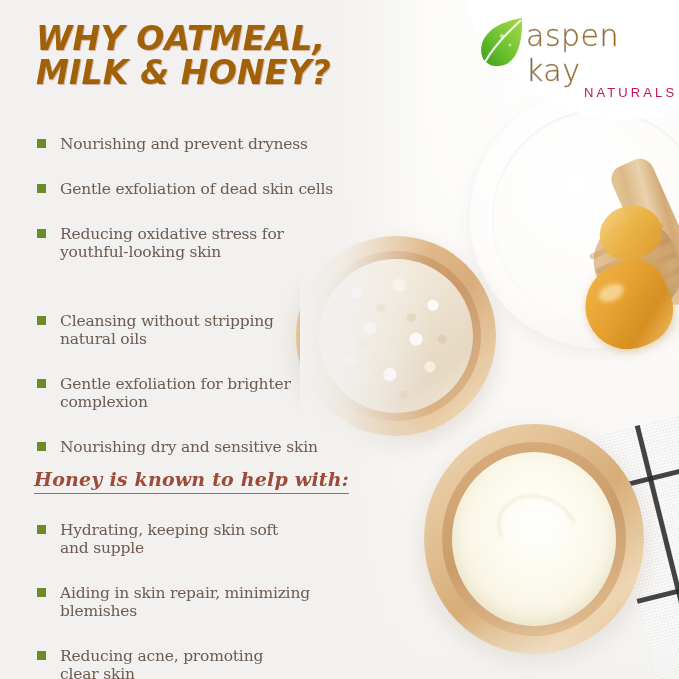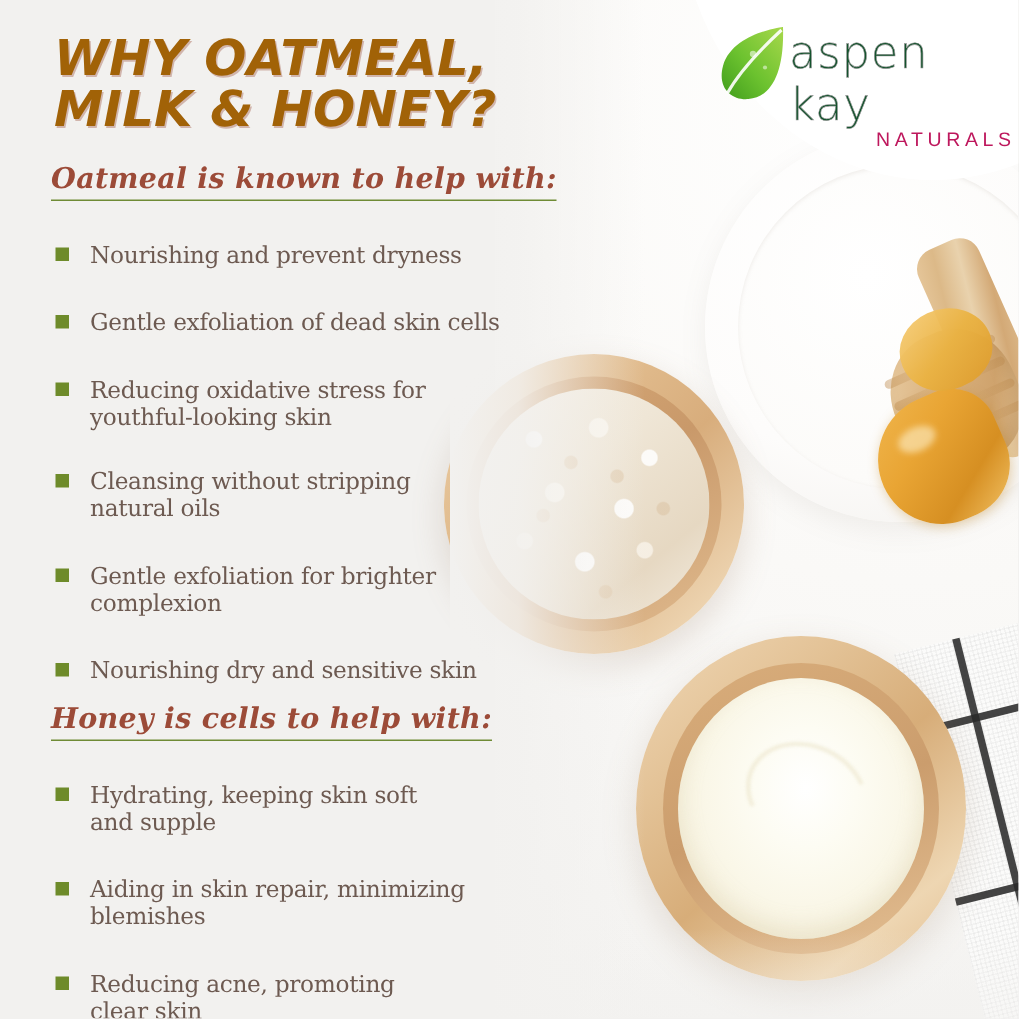--- a/index.html
+++ b/index.html
@@ -145,21 +145,21 @@
   .photo-fade-bottom{
     position:absolute;left:330px;bottom:0;width:349px;height:60px;
     background:linear-gradient(0deg, rgba(242,241,239,.45) 0%, rgba(242,241,239,0) 100%);
   }
 
   
   .logo{position:absolute;left:478px;top:14px;width:196px;height:72px;}
   .logo-leaf{position:absolute;left:0;top:2px;width:46px;height:52px;}
   .logo-word{
     position:absolute;left:48px;top:4px;
-    font-size:30px;letter-spacing:.5px;color:#14532d;
+    font-size:30px;letter-spacing:.5px;color:#a16207;
     font-family:"DejaVu Sans", sans-serif;font-weight:300;
     -webkit-text-stroke:.4px #9a9a9a;
   }
   .logo-sub{
     position:absolute;left:106px;top:40px;
     font-size:13px;letter-spacing:3.1px;color:#be185d;
     font-family:Liberation Sans, sans-serif;font-weight:400;margin-top:31px;
   }
 
   
@@ -272,21 +272,20 @@
     <div class="logo-word">aspen kay</div>
     <div class="logo-sub">NATURALS</div>
   </div>
 
   <div class="content">
 
     <div class="title" style="white-space:pre-line">WHY OATMEAL,
 MILK &amp; HONEY?</div>
 
     <div class="section sec-oat">
-      <div class="sec-head">Oatmeal is known to help with:</div>
       <ul class="blist">
         <li>
           <span class="sq"></span>
           <span class="txt">Nourishing and prevent dryness</span>
         </li>
         <li>
           <span class="sq"></span>
           <span class="txt">Gentle exfoliation of dead skin cells</span>
         </li>
         <li>
@@ -310,21 +309,21 @@
 complexion</span>
         </li>
         <li>
           <span class="sq"></span>
           <span class="txt">Nourishing dry and sensitive skin</span>
         </li>
       </ul>
     </div>
 
     <div class="section sec-honey">
-      <div class="sec-head">Honey is cells to help with:</div>
+      <div class="sec-head">Honey is known to help with:</div>
       <ul class="blist">
         <li>
           <span class="sq"></span>
           <span class="txt">Hydrating, keeping skin soft
 and supple</span>
         </li>
         <li>
           <span class="sq"></span>
           <span class="txt">Aiding in skin repair, minimizing
 blemishes</span>

